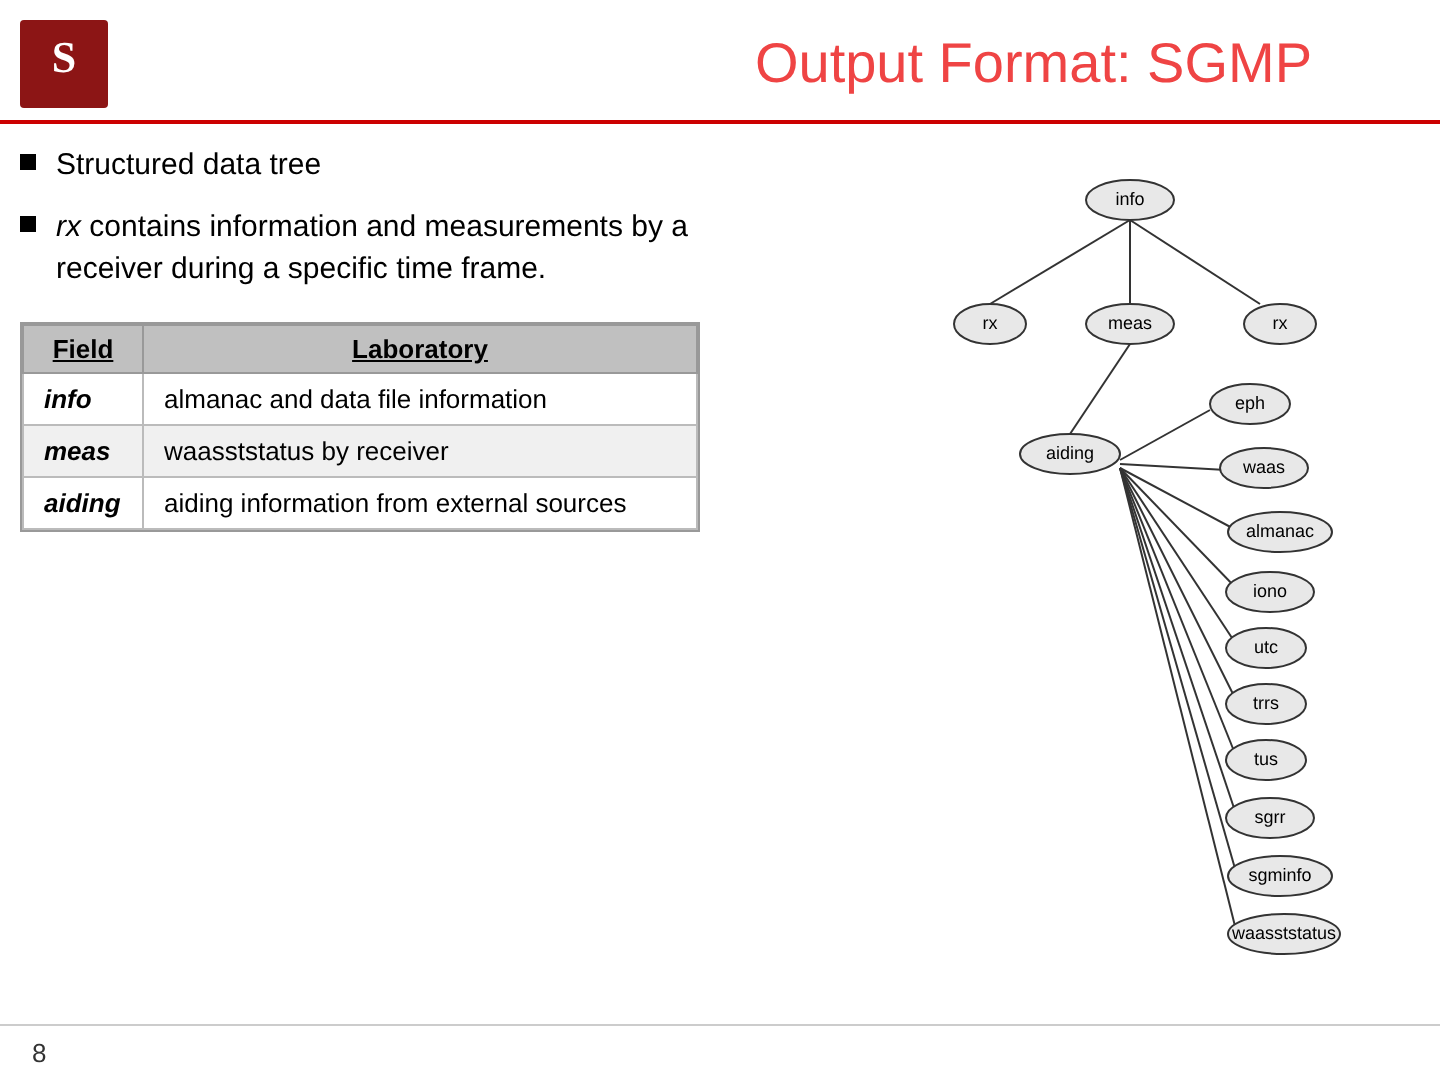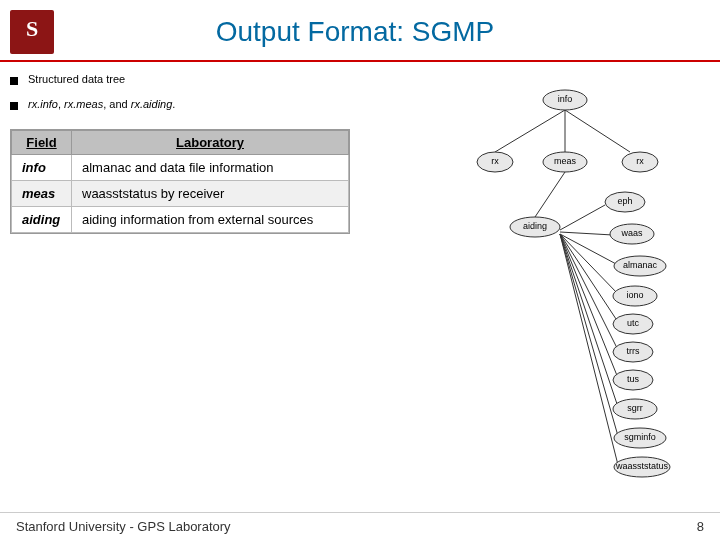--- a/index.html
+++ b/index.html
@@ -18,23 +18,23 @@
     .header {
       display: flex;
       align-items: center;
       padding: 10px 20px 6px 10px;
       border-bottom: 2px solid #cc0000;
     }
 
     .page-title {
       font-size: 28px;
       font-weight: normal;
-      color: #0369a1;
+      color: #ef4444;
       flex: 1;
-      text-align: center;
+      text-align: right;
       margin-right: 44px;
     }
 
     .main-content {
       display: flex;
       padding: 10px 10px 0 10px;
       height: calc(100% - 100px);
     }
 
     .left-panel {
@@ -44,21 +44,21 @@
 
     .bullet-list {
       list-style: none;
       margin-bottom: 16px;
     }
 
     .bullet-list li {
       display: flex;
       align-items: flex-start;
       margin-bottom: 10px;
-      font-size: 11px;
+      font-size: 15px;
       line-height: 1.4;
     }
 
     .bullet-square {
       display: inline-block;
       width: 8px;
       height: 8px;
       background: #000;
       margin-top: 5px;
       margin-right: 10px;
@@ -187,27 +187,27 @@
 <div class="main-content">
 
   <div class="left-panel">
     <ul class="bullet-list">
 
       <li>
         <span class="bullet-square"></span>
         <span class="bullet-text">Structured data tree</span>
       </li>
 
-
       <li>
         <span class="bullet-square"></span>
         <span class="bullet-text">
-          <span class="italic">rx.info</span>, <span class="italic">rx.meas</span>, and <span class="italic">rx.aiding</span>.
+          <span class="italic">rx</span> contains information and measurements by a receiver during a specific time frame.
         </span>
       </li>
+
     </ul>
 
     <div class="table-container">
       <table>
         <thead>
           <tr>
             <th>Field</th>
             <th>Laboratory</th>
           </tr>
         </thead>
@@ -292,15 +292,14 @@
       <text class="node-label" x="205" y="366">sgminfo</text>
 
       <ellipse cx="207" cy="395" rx="28" ry="10"></ellipse>
       <text class="node-label" x="207" y="395">waasststatus</text>
     </svg>
   </div>
 
 </div>
 
 <div class="footer">
-  <span>Stanford University - GPS Laboratory</span>
   <span>8</span>
 </div>
 
 </body></html>

